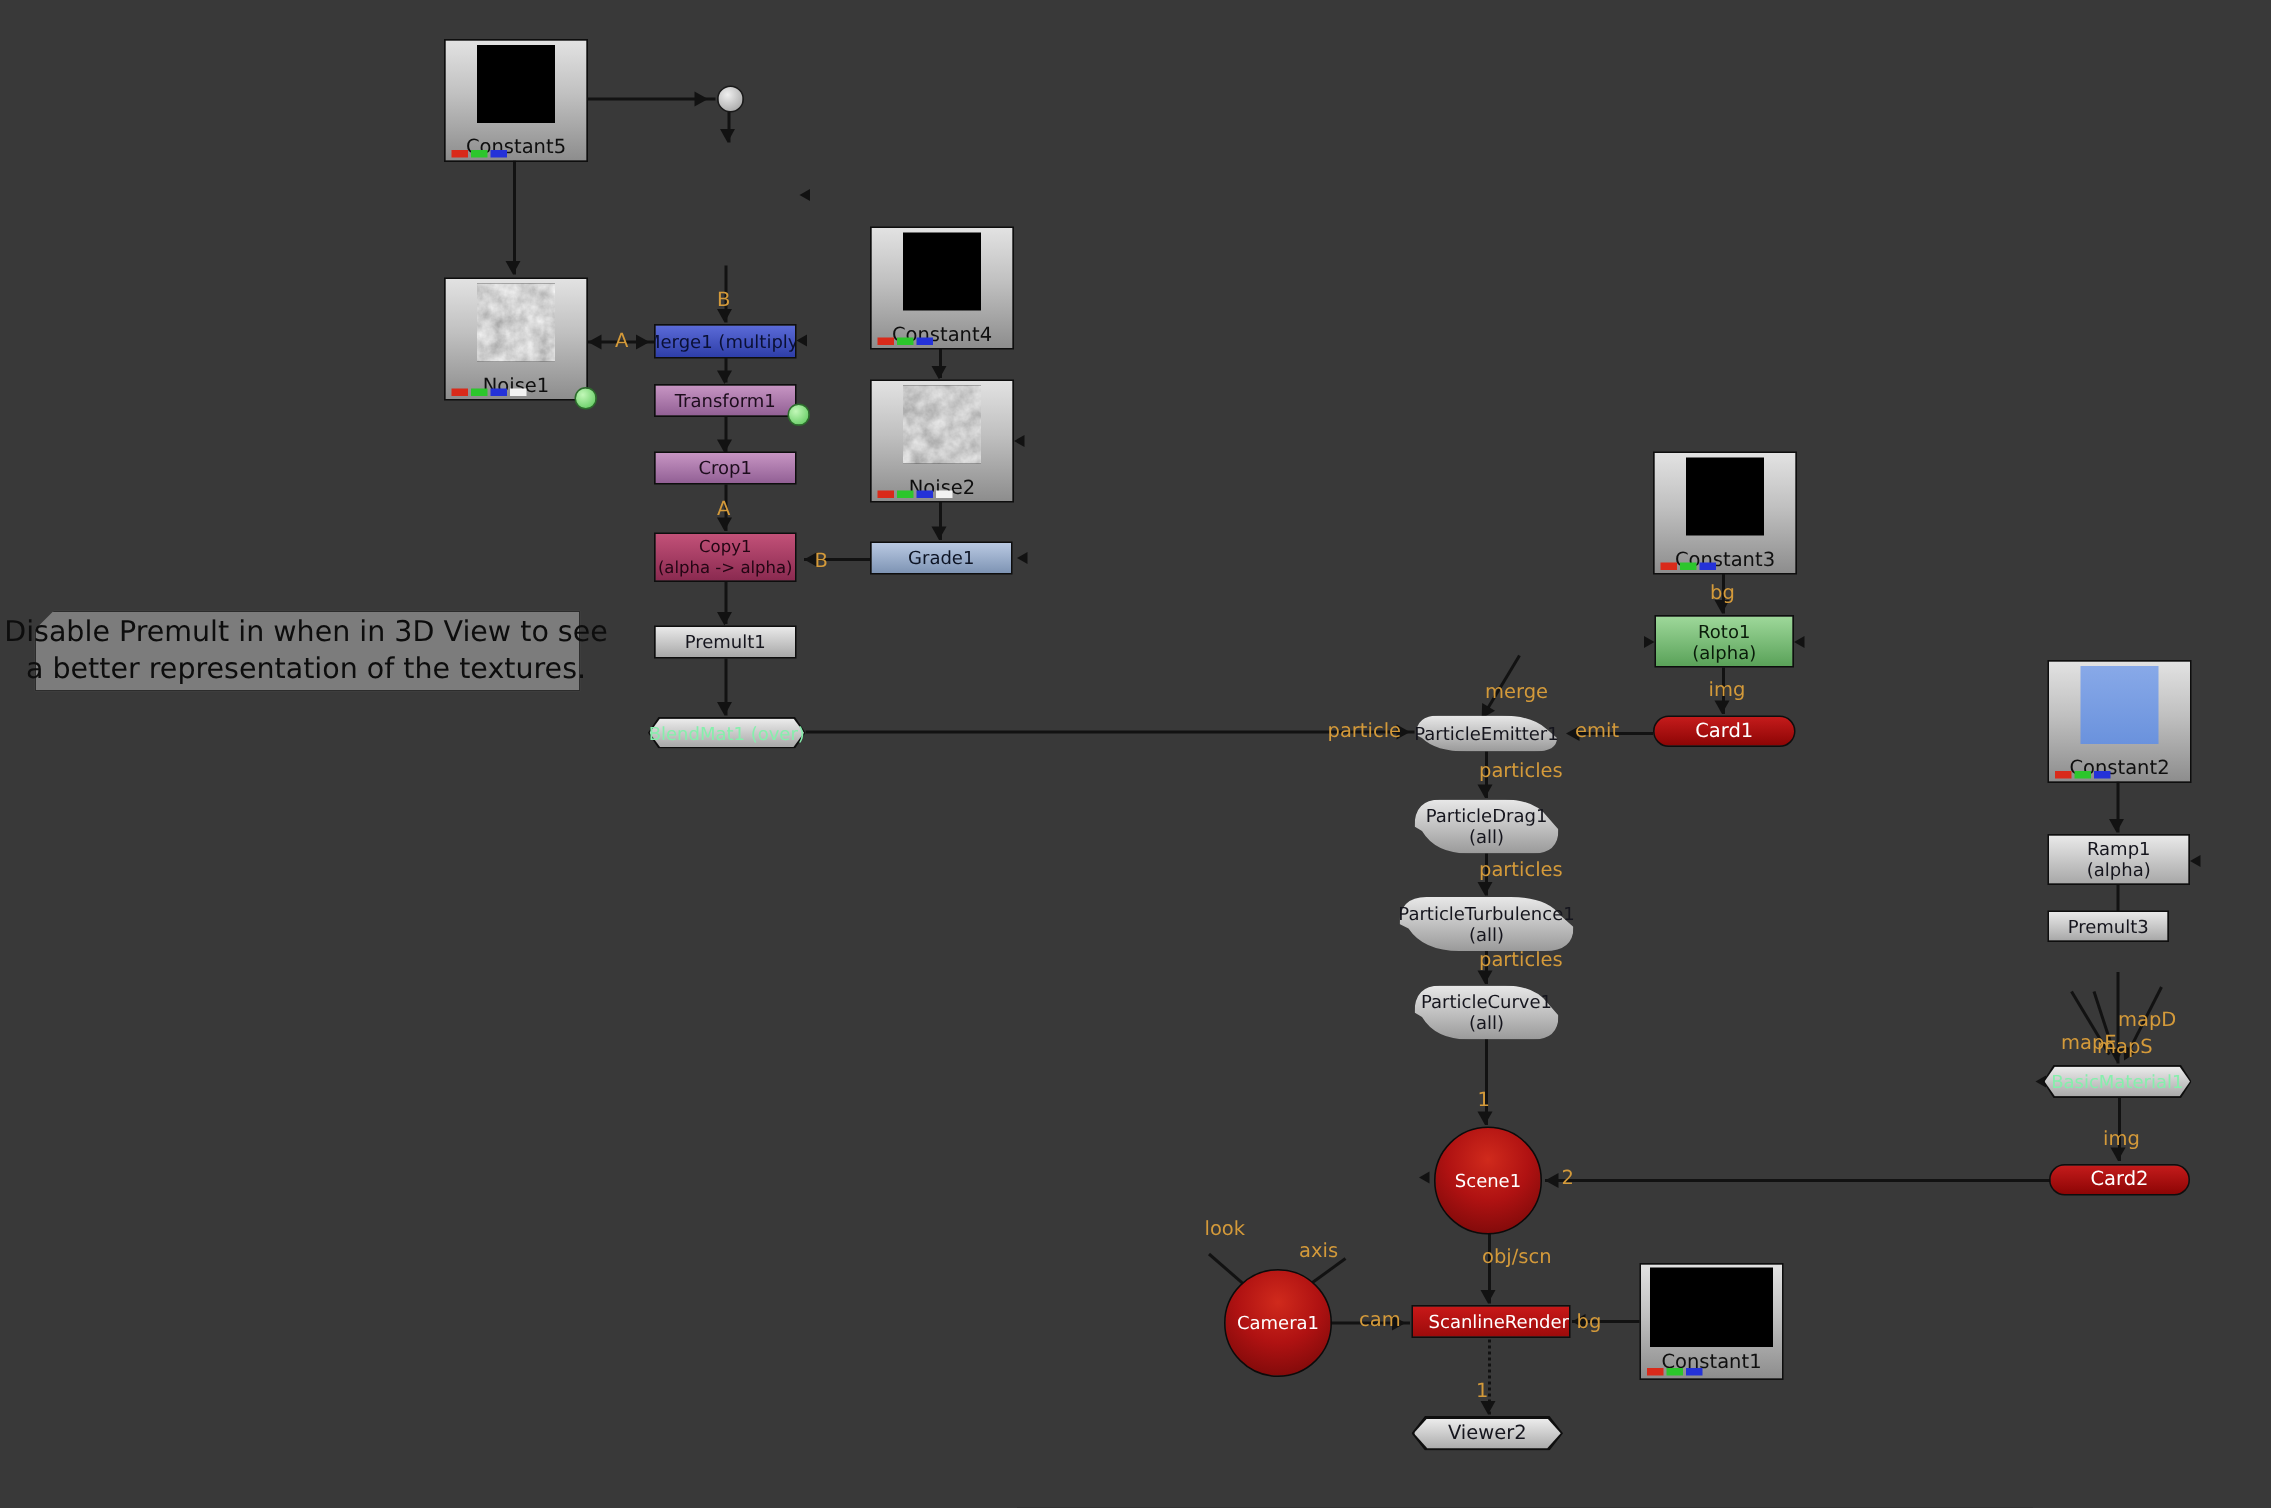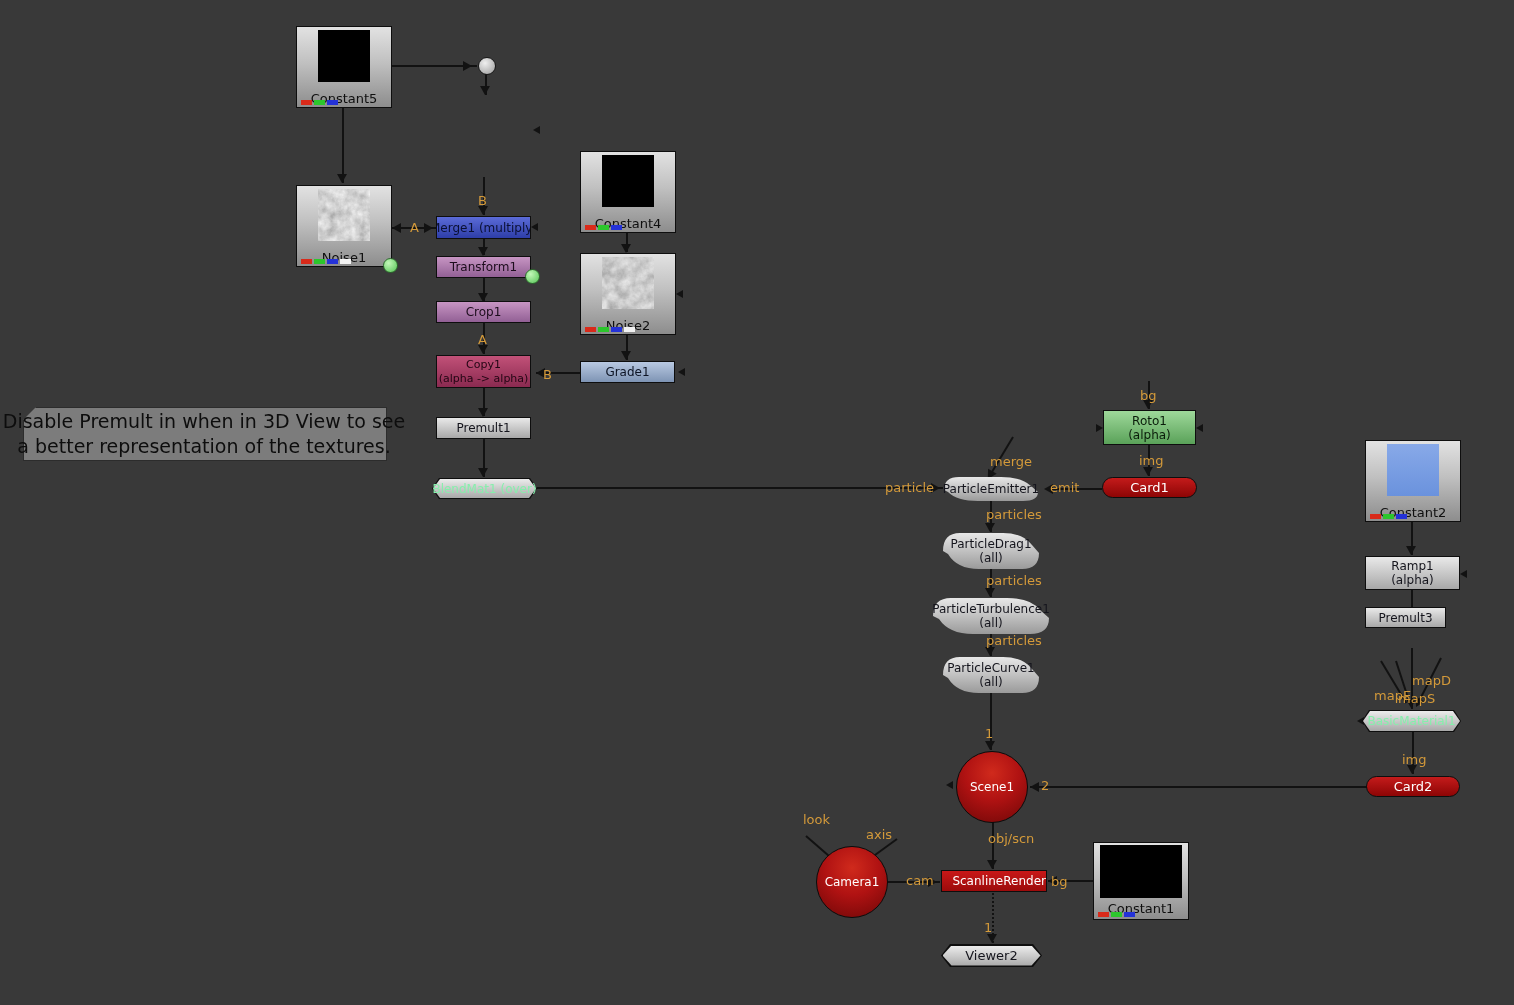--- a/index.html
+++ b/index.html
@@ -305,20 +305,29 @@
         <div class="chip g"></div>
         <div class="chip b"></div>
         <div class="chip w"></div>
       </div>
   </div>
 
   <div class="bnode bluegray" style="left:580px;top:361px;width:95px;height:22px;">
     <span>Grade1</span>
   </div>
 
+  <div class="tnode" style="left:1102px;top:301px;">
+    <div class="thumb"></div>
+    <div class="tlabel">Constant3</div>
+    <div class="chips">
+        <div class="chip r"></div>
+        <div class="chip g"></div>
+        <div class="chip b"></div>
+      </div>
+  </div>
 
   <div class="bnode green" style="left:1103px;top:410px;width:93px;height:35px;">
     <span>Roto1</span>
     <span>(alpha)</span>
   </div>
 
   <div class="pill" style="left:1102px;top:477px;width:95px;height:21px;">
     <span>Card1</span>
   </div>
 

